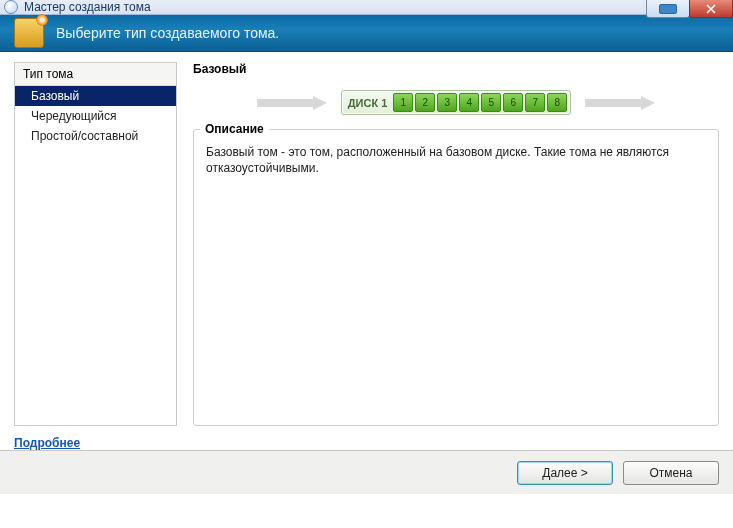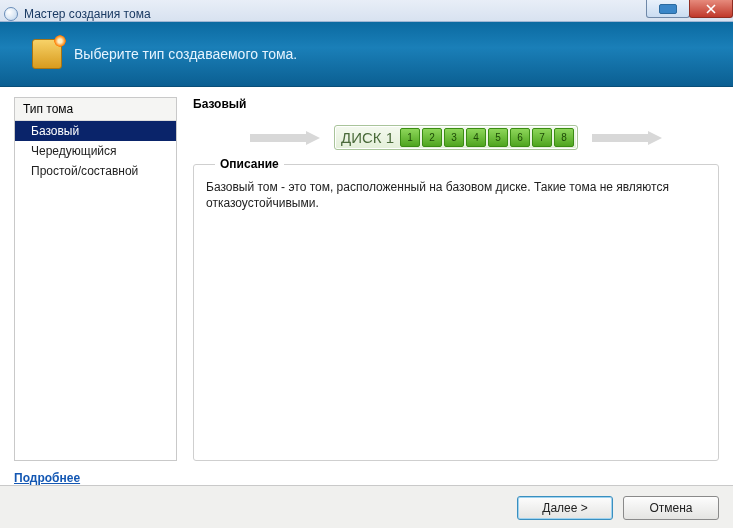--- a/index.html
+++ b/index.html
@@ -1,22 +1,22 @@
 <!DOCTYPE html>
 <html><head>
 <meta charset="utf-8">
 <style>
   * { box-sizing: border-box; margin: 0; padding: 0; }
   body { font-family: "Segoe UI", Tahoma, sans-serif; font-size: 12px; background: #fff; width: 733px; height: 528px; overflow: hidden; }
 
   .titlebar {
-    height: 22px;
+    height: 15px;
     background: linear-gradient(#e8eef7, #d8e2f0);
     border-bottom: 1px solid #9fb6d4;
-    display: flex; align-items: flex-end;
+    display: flex; align-items: flex-start;
     padding-left: 4px;
     position: relative;
   }
   .titlebar .app-icon {
     width: 14px; height: 14px; margin-right: 6px;
     border: 1px solid #6a8db8; border-radius: 50%;
     background: radial-gradient(circle at 35% 35%, #fff, #bcd3ec);
   }
   .titlebar .title { color: #1a3a63; font-size: 12px; }
   .titlebar .ctl {
@@ -32,24 +32,24 @@
   .titlebar .btn.close {
     background: linear-gradient(#e68a7c, #c0392b);
     border-color: #8f2d22;
   }
   .titlebar .btn.close svg { stroke: #fff; }
   .titlebar .btn.help .hrect {
     width: 18px; height: 10px; background: #3a86c8; border: 1px solid #2b6aa0; border-radius: 2px;
   }
 
   .banner {
-    height: 65px;
+    height: 37px;
     background: linear-gradient(#0b6aa1, #1a7fb8 40%, #0b5f92);
     display: flex; align-items: center;
-    padding: 0 32px;
+    padding: 0 14px;
     border-bottom: 1px solid #094e78;
   }
   .banner .wiz-icon {
     width: 30px; height: 30px; margin-right: 12px; position: relative;
     background: linear-gradient(#f7d268, #d89b1e);
     border: 1px solid #a87414; border-radius: 3px;
   }
   .banner .wiz-icon::after {
     content: ""; position: absolute; top: -6px; right: -6px;
     width: 14px; height: 14px; background: radial-gradient(circle,#ffefc0 20%, #ff7b00 55%, transparent 60%);
@@ -96,40 +96,40 @@
     border-top: 7px solid transparent; border-bottom: 7px solid transparent; border-left: 14px solid #d8d8d8; }
 
   .diskbox {
     display: flex; align-items: center;
     border: 1px solid #a9c49a; border-radius: 3px;
     background: linear-gradient(#f4f9ef, #e3efd8);
     padding: 2px 3px 2px 6px;
     box-shadow: inset 0 0 0 1px #fff;
     gap: 2px;
   }
-  .diskbox .label { color: #4a6a3a; font-size: 15px; margin-right: 4px; }
+  .diskbox .label { color: #4a6a3a; font-size: 11px; margin-right: 4px; font-weight: bold; }
   .diskbox .seg {
     width: 20px; height: 19px;
     background: linear-gradient(#8dd65a, #4fa51f);
     border: 1px solid #3b8c14;
     color: #1e4a07; font-size: 10px;
     display: flex; align-items: center; justify-content: center;
     border-radius: 2px;
   }
 
   .groupbox {
     flex: 1;
     border: 1px solid #cfcfcf;
     border-radius: 3px;
     position: relative;
     padding: 14px 12px 10px 12px;
     background: #fff;
   }
   .groupbox .legend {
-    position: absolute; top: -8px; left: 21px;
+    position: absolute; top: -8px; left: 6px;
     background: #fff; padding: 0 5px;
     font-weight: bold; font-size: 12px;
   }
   .groupbox .desc { color: #222; line-height: 1.35; font-size: 12px; }
 
   .linkrow { padding: 6px 14px 0 14px; }
   .linkrow a { color: #1357b3; text-decoration: underline; font-size: 12px; cursor: pointer; font-weight: bold; }
 
   .footer {
     border-top: 1px solid #c9c9c9;

